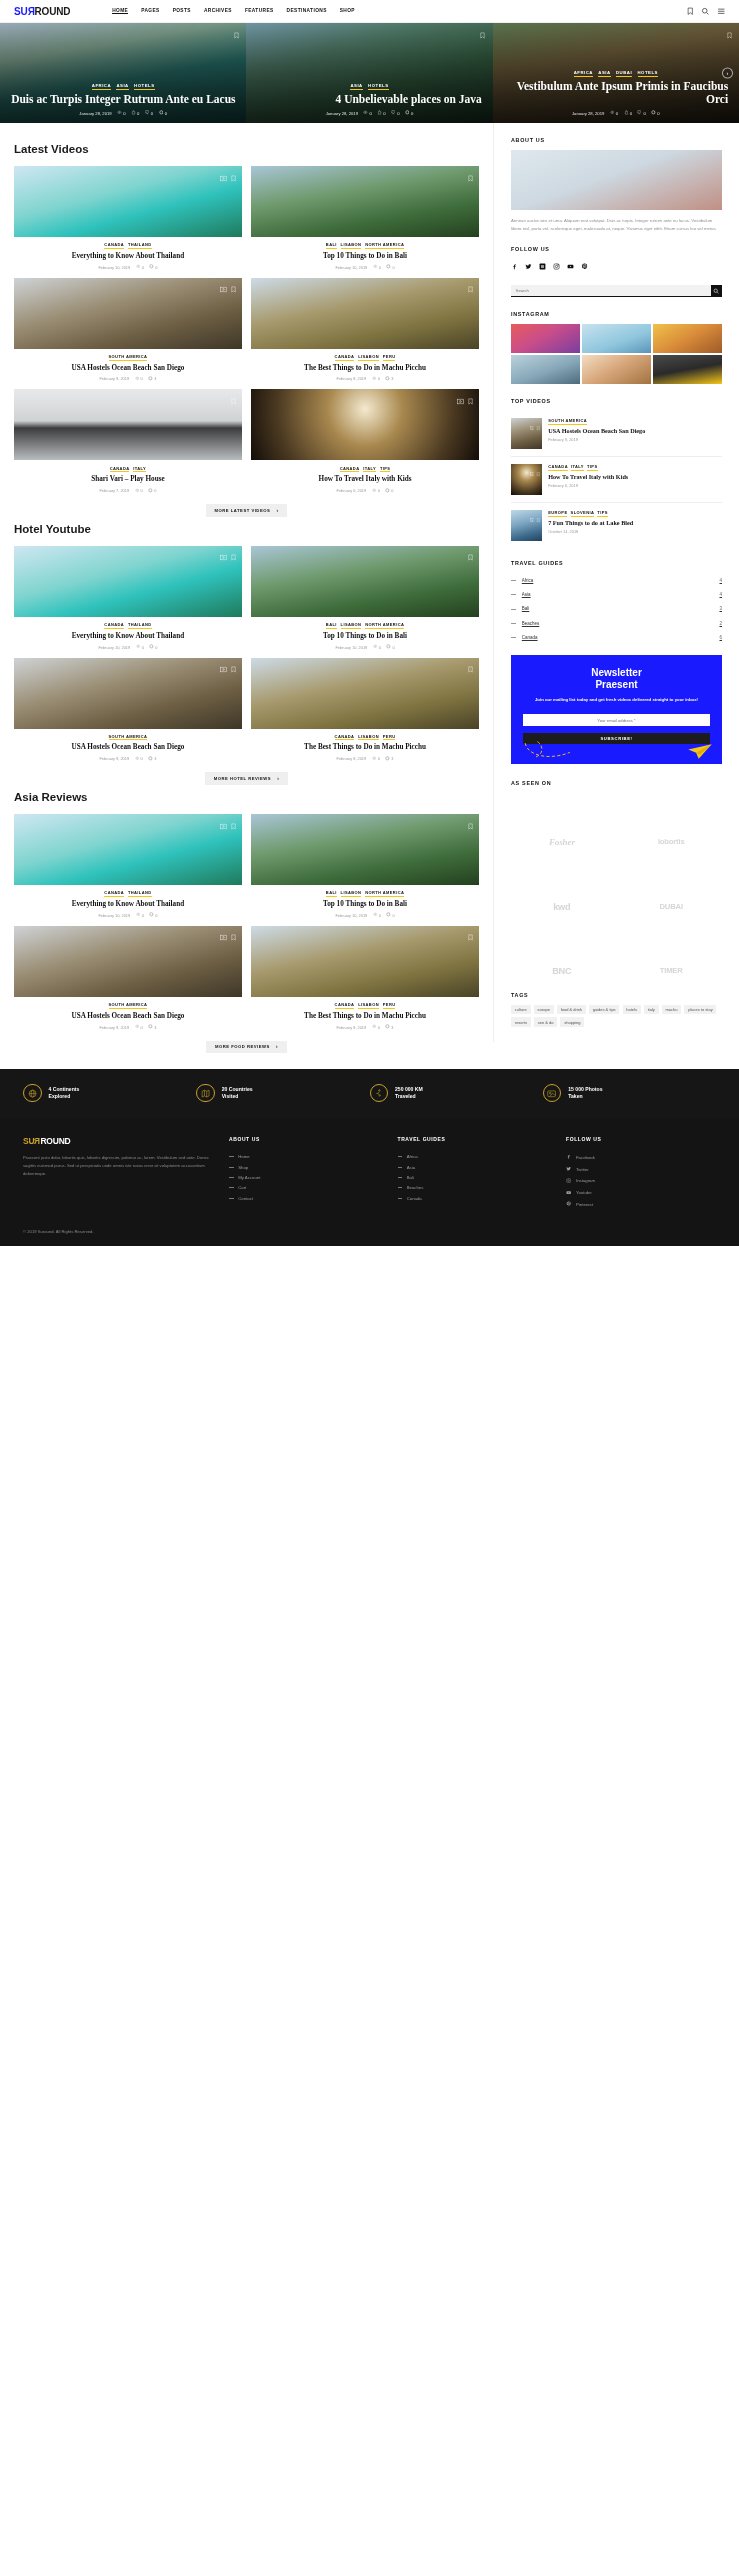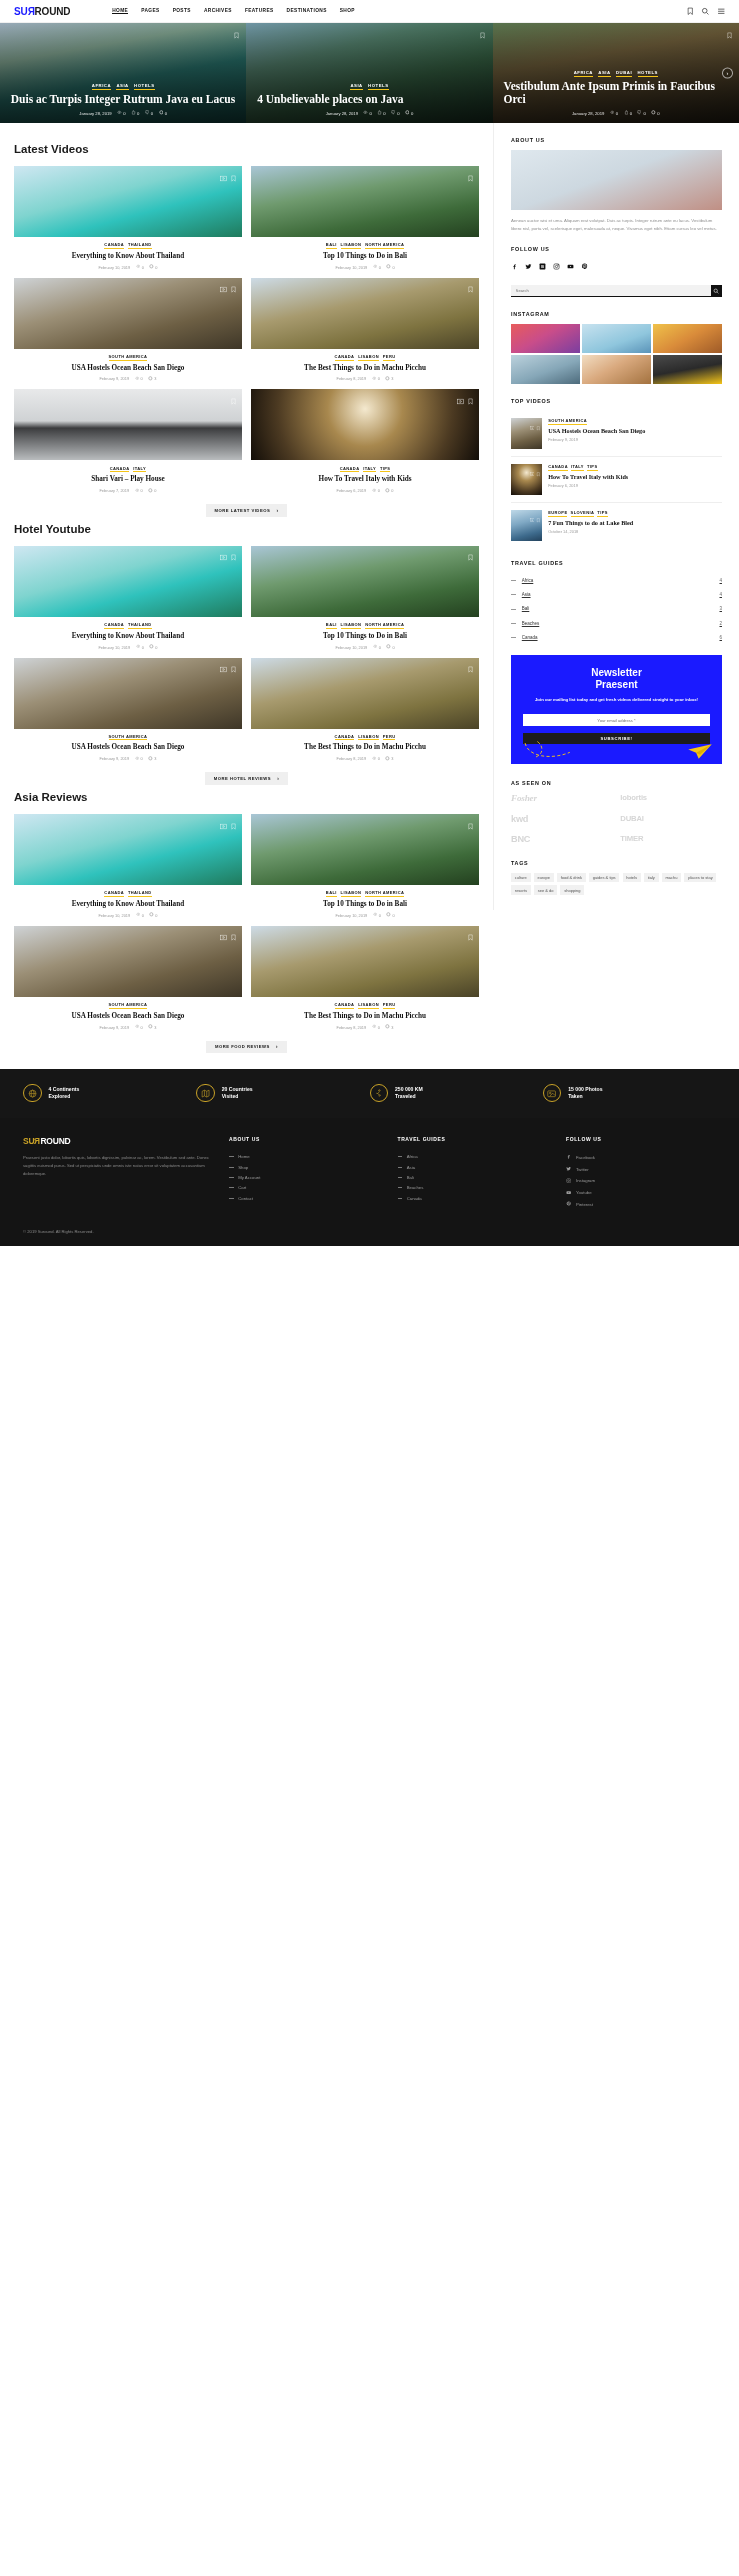--- a/index.html
+++ b/index.html
@@ -35,21 +35,21 @@
   
   .hero { display: flex; height: 100px; position: relative; }
   .slide { flex: 1; position: relative; overflow: hidden; }
   .slide-bg { position: absolute; inset: 0; }
   .s1 { background: linear-gradient(170deg,#b9cfe0 0%,#8fb6a0 28%,#2d7f78 55%,#16544f 100%); }
   .s2 { background: linear-gradient(165deg,#88b6c8 0%,#5c8e78 30%,#3b6b4a 60%,#1d3a28 100%); }
   .s3 { background: linear-gradient(170deg,#6b8c5e 0%,#7d6a42 35%,#5a4a2e 65%,#2a2418 100%); }
   .slide-scrim { position: absolute; inset: 0; background: linear-gradient(to bottom, rgba(0,0,0,.18) 0%, rgba(0,0,0,.52) 62%, rgba(0,0,0,.72) 100%); }
   .slide-inner {
     position: absolute; left: 0; right: 0; bottom: 7px;
-    text-align: left; color: #fff; padding: 0 10.8px;
+    text-align: right; color: #fff; padding: 0 10.8px;
   }
   .cats { display: flex; justify-content: center; gap: 5.4px; margin-bottom: 3.1px; }
   .cat {
     font-size: 4.3px; font-weight: bold; letter-spacing: 0.5px; color: #fff;
     border-bottom: 1px solid #f5c518; padding-bottom: 0.8px; text-decoration: none;
   }
   .slide-title {
     font-family: "Liberation Serif", serif; font-weight: bold;
     font-size: 11.5px; line-height: 1.14; margin-bottom: 4.6px;
   }
@@ -158,21 +158,21 @@
     font-size: 4.2px; color: #777; margin-bottom: 3.1px; font-family: "Liberation Sans", sans-serif;
   }
   .nl-btn {
     width: 100%; height: 11.5px; background: #1c1c1c; border: none; color: #fff;
     font-size: 4.2px; font-weight: bold; letter-spacing: 0.6px; cursor: pointer;
   }
   .nl-plane { position: absolute; right: 9.2px; bottom: 4.6px; width: 26px; height: 17px; }
   .nl-dash { position: absolute; left: 10.8px; bottom: 3.1px; width: 54px; height: 21.6px; }
 
   .seen-grid { display: grid; grid-template-columns: 1fr 1fr; gap: 10.8px 7.7px; margin-bottom: 15.4px; }
-  .seen { text-align: left; color: #d6d6d6; font-weight: bold; font-size: 9.2px; letter-spacing: -0.2px; }
+  .seen { text-align: center; color: #d6d6d6; font-weight: bold; font-size: 9.2px; letter-spacing: -0.2px; margin-top: 44px; }
   .seen.small { font-size: 7.7px; }
   .seen.it { font-style: italic; font-family: "Liberation Serif", serif; }
 
   .tags { display: flex; flex-wrap: wrap; gap: 3.1px; }
   .tag { background: #f1f1f1; font-size: 4px; color: #555; padding: 2.3px 3.8px; text-decoration: none; }
 
   
   .stats { background: #161616; display: flex; padding: 15.4px 23px; gap: 0; }
   .stat { flex: 1; display: flex; align-items: center; gap: 7px; }
   .stat-ic { width: 18.5px; height: 18.5px; border-radius: 50%; border: 0.8px solid #c9a227; display: flex; align-items: center; justify-content: center; flex-shrink: 0; }
@@ -236,21 +236,21 @@
     <div class="slide-scrim"></div>
     <div class="slide-bm"><svg viewBox="0 0 24 24" fill="none" stroke="currentColor" stroke-width="1.6">
           <path d="M6 3h12v18l-6-5-6 5z"></path>
         </svg></div>
     <div class="slide-inner">
       <div class="cats">
         <a class="cat" href="#">AFRICA</a>
           <a class="cat" href="#">ASIA</a>
           <a class="cat" href="#">HOTELS</a>
       </div>
-      <div class="slide-title">Duis ac Turpis Integer Rutrum Java eu Lacus</div>
+      <div class="slide-title">Duis ac Turpis Integer Rutrum Ante eu Lacus</div>
       <div class="meta">
         <span>January 28, 2019</span>
         <span class="mi"><span><svg viewBox="0 0 24 24" fill="none" stroke="currentColor" stroke-width="1.8">
                 <path d="M2 12s4-6 10-6 10 6 10 6-4 6-10 6S2 12 2 12z"></path>
                 <circle cx="12" cy="12" r="2.5"></circle>
               </svg></span>0</span>
         <span class="mi"><span><svg viewBox="0 0 24 24" fill="none" stroke="currentColor" stroke-width="1.8">
                 <path d="M7 22V10l5-8 1.5 1v6H21l-2 13H7z"></path>
               </svg></span>0</span>
         <span class="mi"><span><svg viewBox="0 0 24 24" fill="none" stroke="currentColor" stroke-width="1.8">

